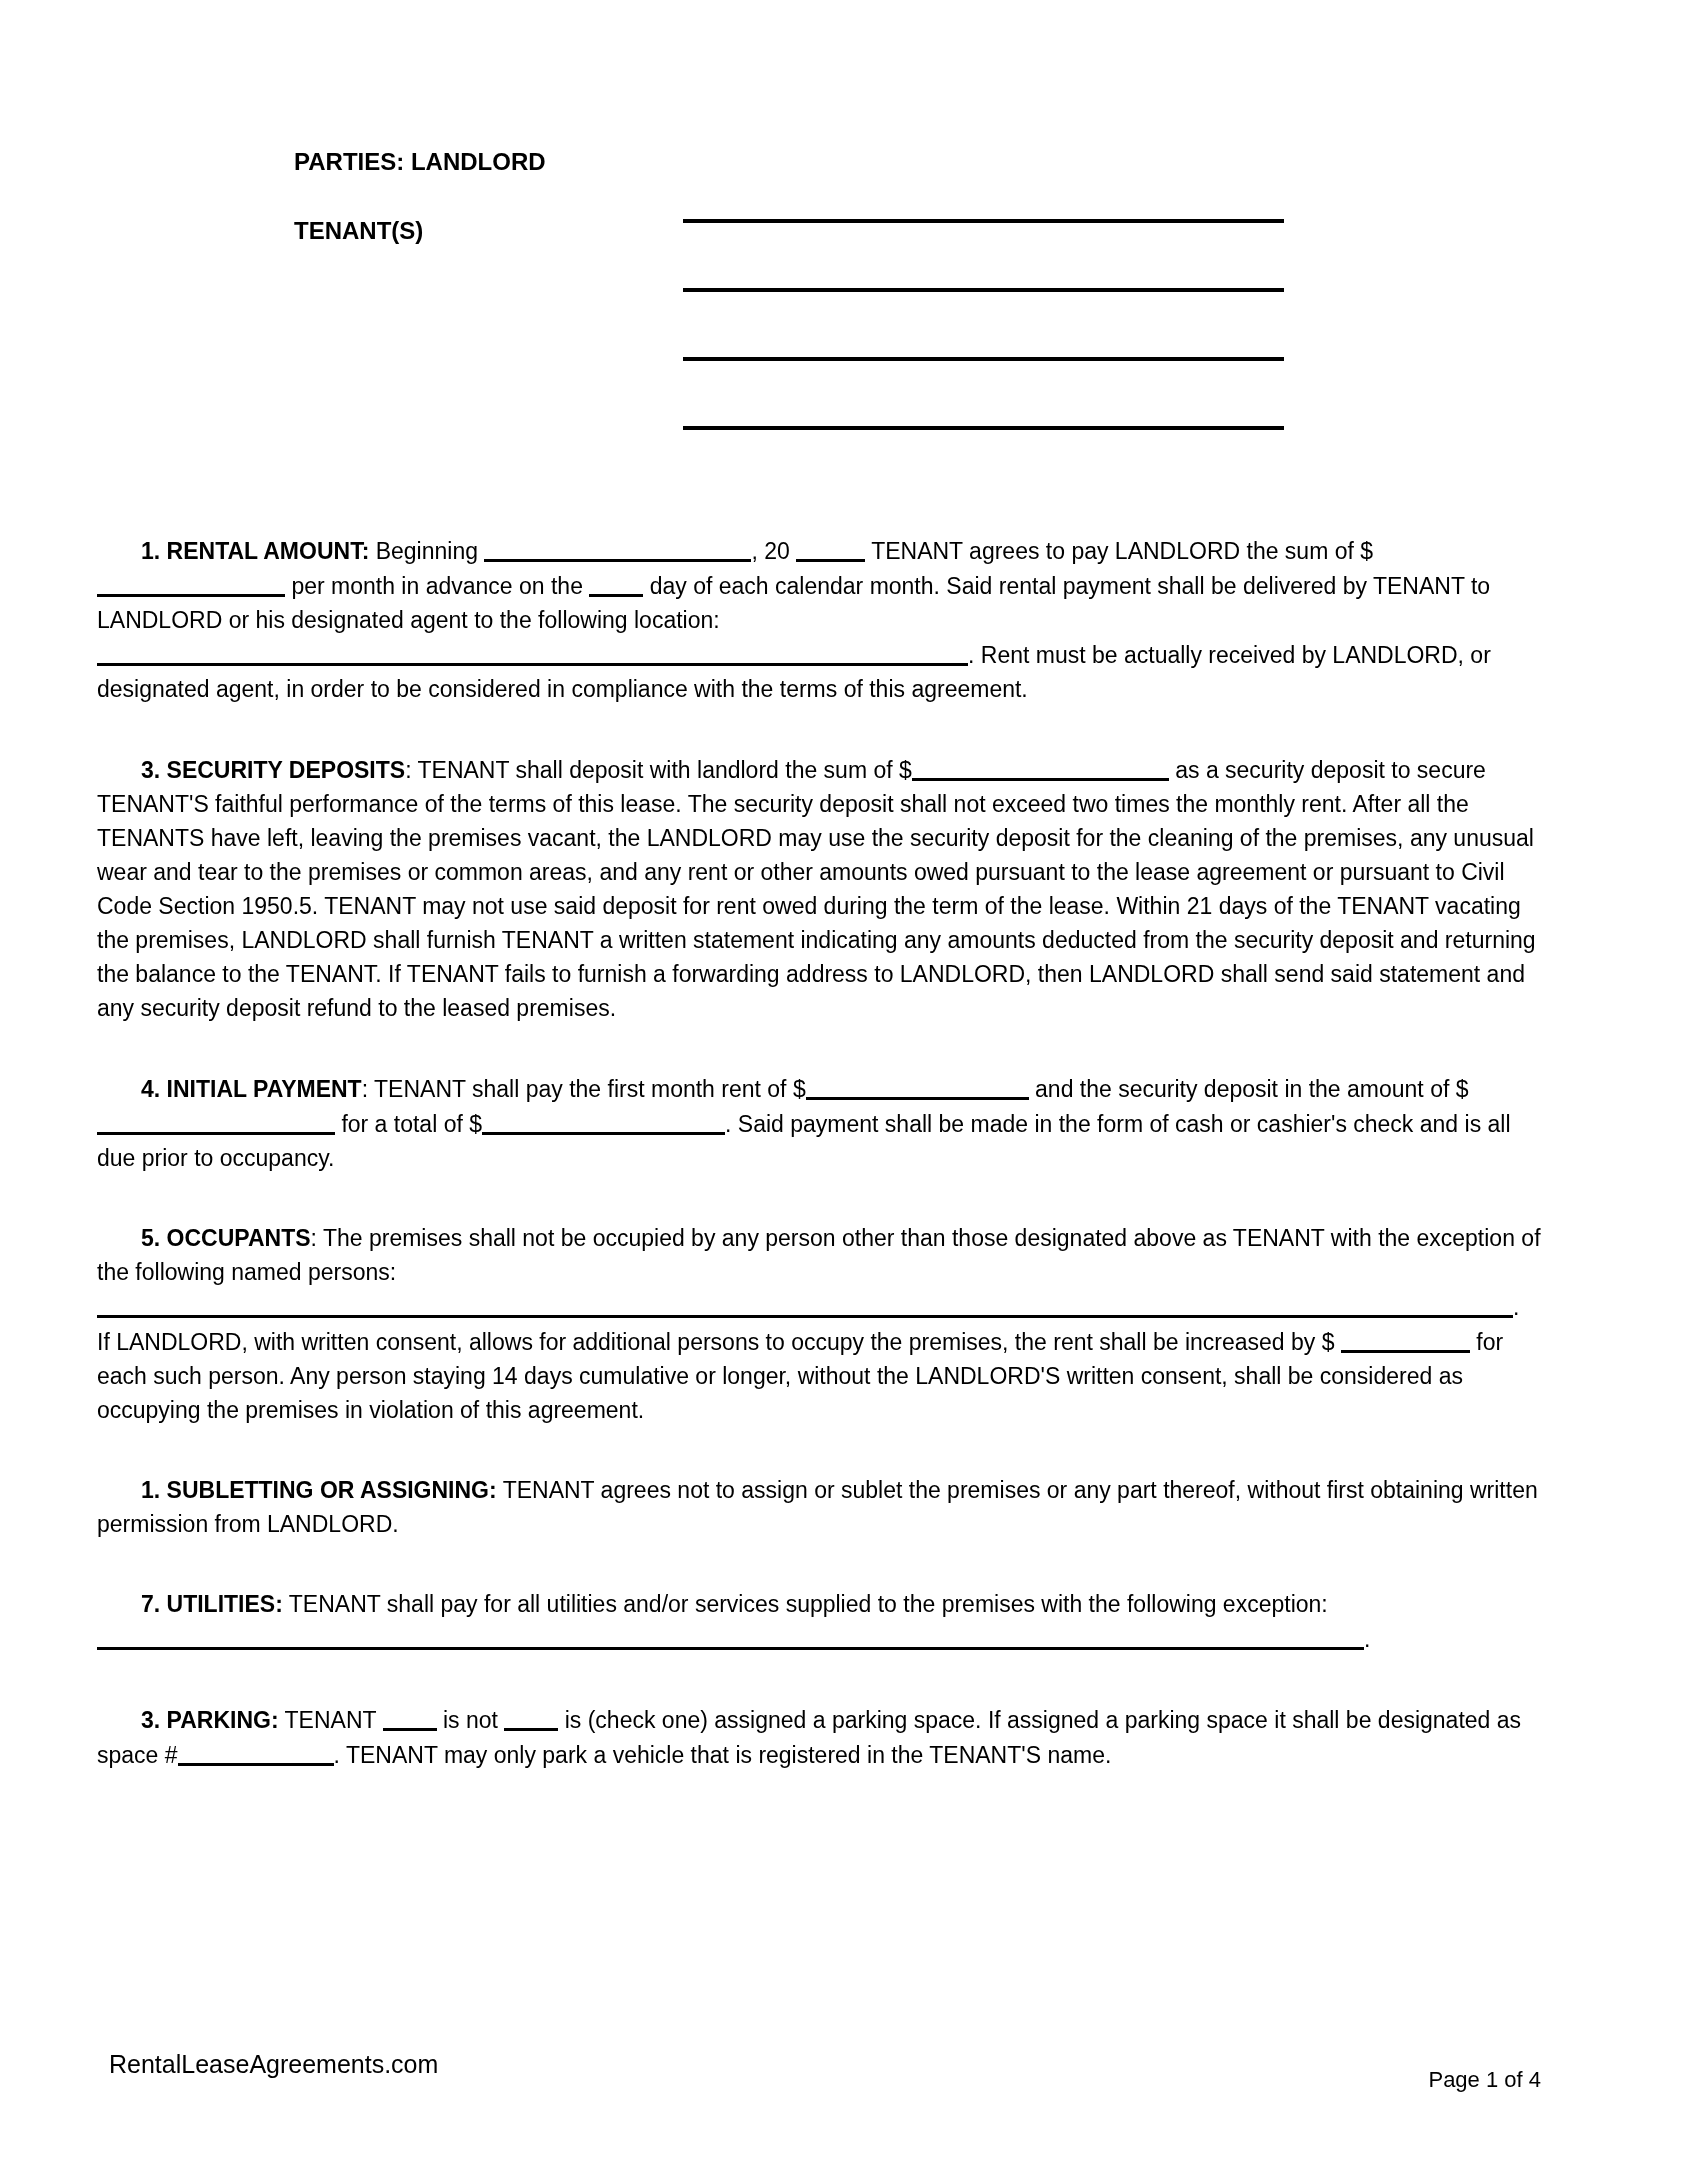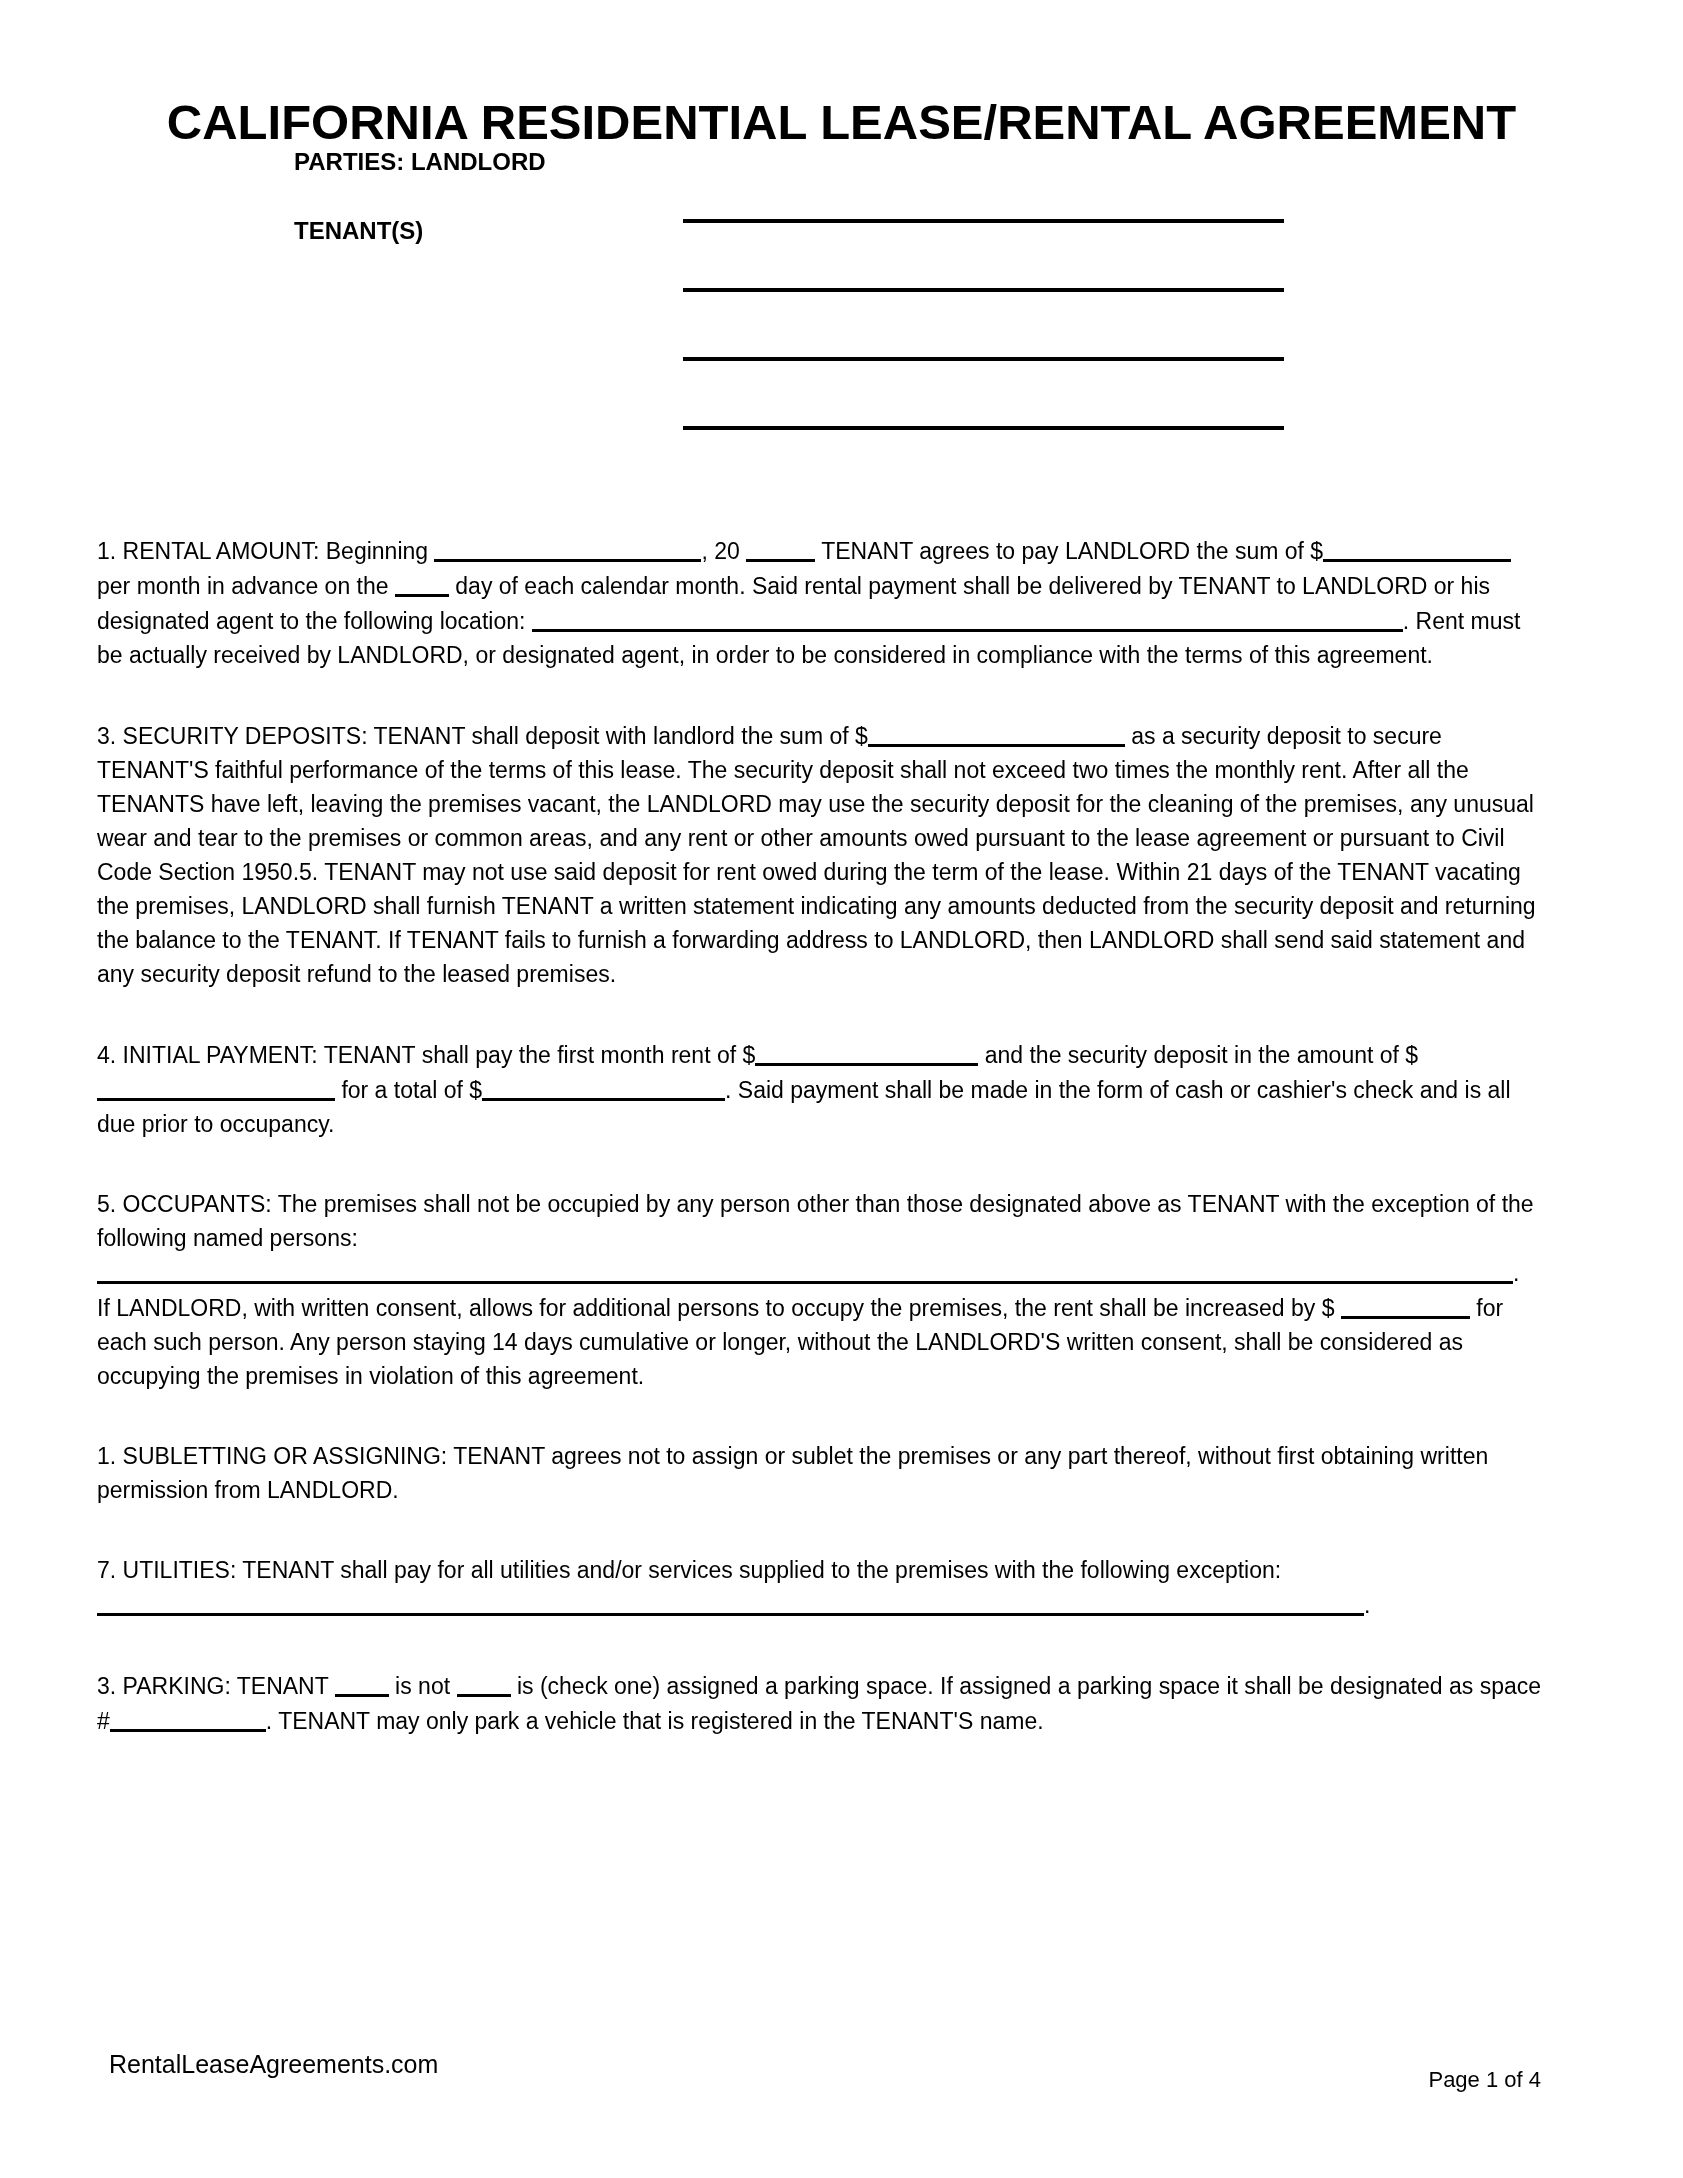--- a/index.html
+++ b/index.html
@@ -21,35 +21,34 @@
   .header-block{position:absolute;top:150px;left:97px;width:1449px;}
   .hrow{display:flex;align-items:flex-start;height:69px;padding-left:197px;}
   .hlabel{width:389px;font-weight:bold;font-size:24px;line-height:1;padding-bottom:3px;}
   .hline{width:601px;height:100%;border-bottom:4px solid #000;}
   .sections{
     position:absolute;top:533px;left:97px;width:1449px;
     font-size:23px;line-height:34px;
     text-align:left;
   }
   .para{margin:0 0 46px 0;}
-  .para b{font-weight:normal;}
+  .para b{font-weight:bold;margin-left:44px;}
   .blank{
     display:inline-block;height:1em;
     border-bottom:3px solid #000;
     position:relative;top:3px;
   }
   .footer-site{position:absolute;left:109px;top:2049px;font-size:25px;line-height:1.2;}
   .footer-page{position:absolute;right:142px;top:2067px;font-size:22px;line-height:1.2;}
 </style>
 </head>
 <body>
 
 <div class="page">
 
-  <div class="title">CALIFORNIA RESIDENTIAL LEASE/RENTAL AGREEMENT</div>
 
   <div class="header-block">
     <div class="hrow">
       <span class="hlabel">PARTIES: LANDLORD</span>
       <span class="hline"></span>
     </div>
     <div class="hrow">
       <span class="hlabel">TENANT(S)</span>
       <span class="hline"></span>
     </div>

